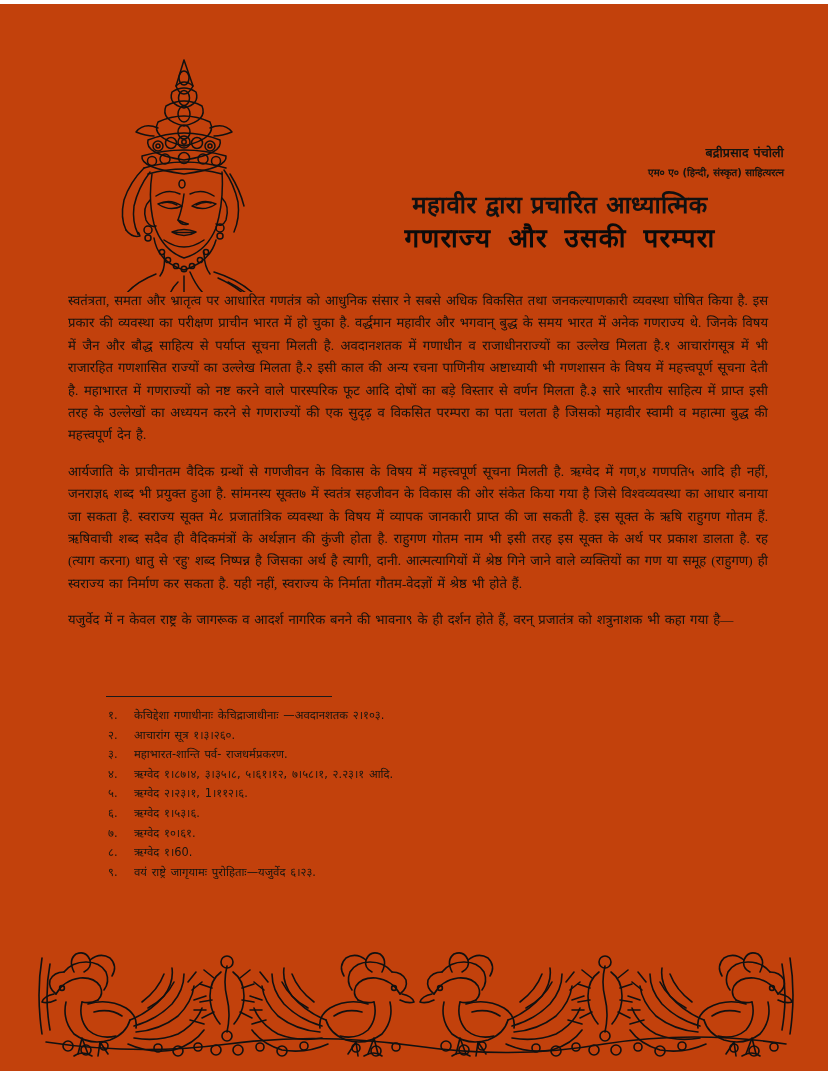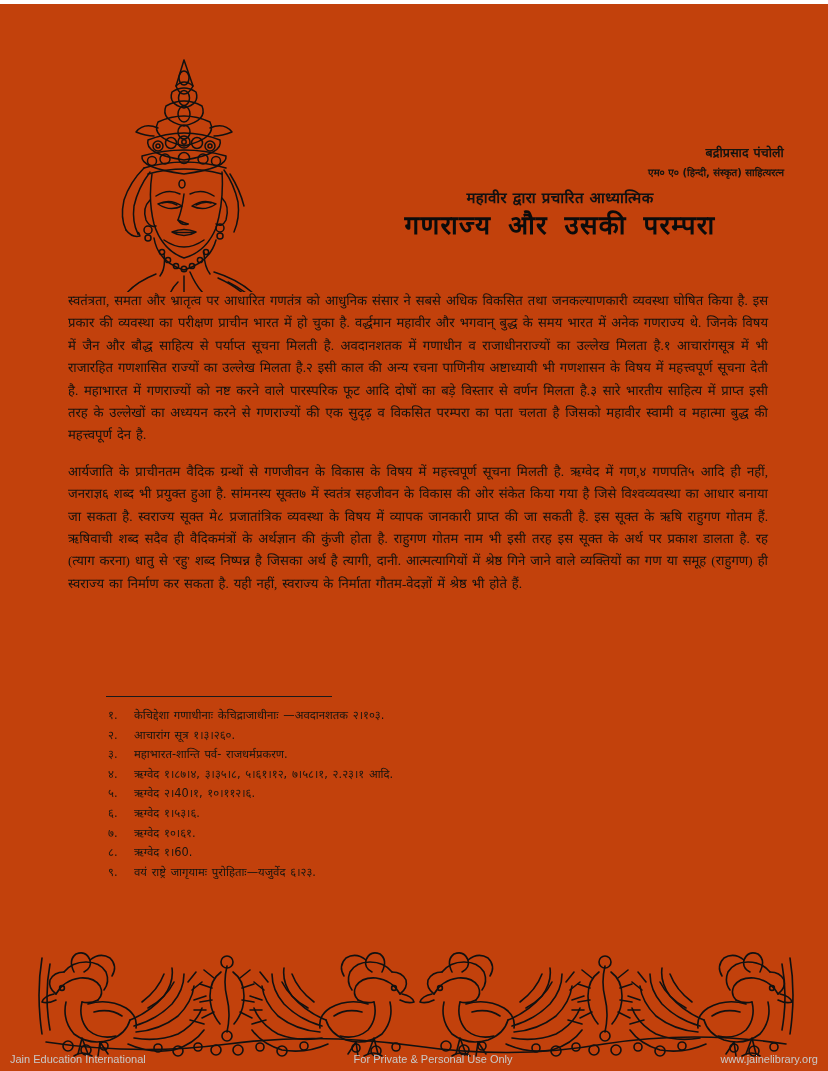--- a/index.html
+++ b/index.html
@@ -50,21 +50,21 @@
   .byline-cred {
     font-family: "DejaVu Sans", sans-serif;
     font-size: 10px;
     font-weight: 700;
     color: #16140f;
     line-height: 1.5;
     margin: 0 6px 8px 0;
   }
   .title-line1 {
     font-family: "DejaVu Sans", sans-serif;
-    font-size: 15px;
+    font-size: 24px;
     font-weight: 700;
     color: #111;
     text-align: center;
     line-height: 1.42;
     letter-spacing: .4px;
     margin: 0 0 1px 0;
   }
   .title-line2 {
     font-family: Liberation Mono, monospace;
     font-size: 26px;
@@ -263,20 +263,21 @@
   <div class="header-block">
     <div class="byline-name">बद्रीप्रसाद पंचोली</div>
     <div class="byline-cred">एम० ए०  (हिन्दी, संस्कृत) साहित्यरत्न</div>
     <h1 class="title-line1">महावीर द्वारा प्रचारित आध्यात्मिक</h1>
     <h1 class="title-line2">गणराज्य और उसकी परम्परा</h1>
   </div>
 
   <div class="body-area">
     <p class="para">स्वतंत्रता, समता और भ्रातृत्व पर आधारित गणतंत्र को आधुनिक संसार ने सबसे अधिक विकसित तथा जनकल्याणकारी व्यवस्था घोषित किया है. इस प्रकार की व्यवस्था का परीक्षण प्राचीन भारत में हो चुका है. वर्द्धमान महावीर और भगवान् बुद्ध के समय भारत में अनेक गणराज्य थे. जिनके विषय में जैन और बौद्ध साहित्य से पर्याप्त सूचना मिलती है. अवदानशतक में गणाधीन व राजाधीनराज्यों का उल्लेख मिलता है.१ आचारांगसूत्र में भी राजारहित गणशासित राज्यों का उल्लेख मिलता है.२ इसी काल की अन्य रचना पाणिनीय अष्टाध्यायी भी गणशासन के विषय में महत्त्वपूर्ण सूचना देती है. महाभारत में गणराज्यों को नष्ट करने वाले पारस्परिक फूट आदि दोषों का बड़े विस्तार से वर्णन मिलता है.३ सारे भारतीय साहित्य में प्राप्त इसी तरह के उल्लेखों का अध्ययन करने से गणराज्यों की एक सुदृढ़ व विकसित परम्परा का पता चलता है जिसको महावीर स्वामी व महात्मा बुद्ध की महत्त्वपूर्ण देन है.</p>
     <p class="para">आर्यजाति के प्राचीनतम वैदिक ग्रन्थों से गणजीवन के विकास के विषय में महत्त्वपूर्ण सूचना मिलती है. ऋग्वेद में गण,४ गणपति५ आदि ही नहीं, जनराज्ञ६ शब्द भी प्रयुक्त हुआ है. सांमनस्य सूक्त७ में स्वतंत्र सहजीवन के विकास की ओर संकेत किया गया है जिसे विश्वव्यवस्था का आधार बनाया जा सकता है. स्वराज्य सूक्त मे८ प्रजातांत्रिक व्यवस्था के विषय में व्यापक जानकारी प्राप्त की जा सकती है. इस सूक्त के ऋषि राहुगण गोतम हैं. ऋषिवाची शब्द सदैव ही वैदिकमंत्रों के अर्थज्ञान की कुंजी होता है. राहुगण गोतम नाम भी इसी तरह इस सूक्त के अर्थ पर प्रकाश डालता है. रह (त्याग करना) धातु से 'रहु' शब्द निष्पन्न है जिसका अर्थ है त्यागी, दानी. आत्मत्यागियों में श्रेष्ठ गिने जाने वाले व्यक्तियों का गण या समूह (राहुगण) ही स्वराज्य का निर्माण कर सकता है. यही नहीं, स्वराज्य के निर्माता गौतम-वेदज्ञों में श्रेष्ठ भी होते हैं.</p>
+    <p class="para">यजुर्वेद में न केवल राष्ट्र के जागरूक व आदर्श नागरिक बनने की भावना९ के ही दर्शन होते हैं, वरन् प्रजातंत्र को शत्रुनाशक भी कहा गया है—</p>
   </div>
 
   <div class="footnote-rule"></div>
 
   <div class="footnotes">
     <div class="fn-row">
       <span class="fn-num">१.</span>
       <span class="fn-text">केचिद्देशा गणाधीनाः केचिद्राजाधीनाः —अवदानशतक २।१०३.</span>
     </div>
     <div class="fn-row">
@@ -286,21 +287,21 @@
     <div class="fn-row">
       <span class="fn-num">३.</span>
       <span class="fn-text">महाभारत-शान्ति पर्व- राजधर्मप्रकरण.</span>
     </div>
     <div class="fn-row">
       <span class="fn-num">४.</span>
       <span class="fn-text">ऋग्वेद १।८७।४, ३।३५।८, ५।६१।१२, ७।५८।१, २.२३।१ आदि.</span>
     </div>
     <div class="fn-row">
       <span class="fn-num">५.</span>
-      <span class="fn-text">ऋग्वेद २।40।१, १०।११२।६.</span>
+      <span class="fn-text">ऋग्वेद २।२३।१, 1।११२।६.</span>
     </div>
     <div class="fn-row">
       <span class="fn-num">६.</span>
       <span class="fn-text">ऋग्वेद १।५३।६.</span>
     </div>
     <div class="fn-row">
       <span class="fn-num">७.</span>
       <span class="fn-text">ऋग्वेद १०।६१.</span>
     </div>
     <div class="fn-row">
@@ -418,19 +419,14 @@
           <circle cx="696" cy="114" r="4"></circle>
             <circle cx="716" cy="117" r="5"></circle>
             <circle cx="736" cy="113" r="4"></circle>
         </g>
 
         <path d="M8 108 Q100 122 190 110 Q280 98 378 112 Q476 126 566 110 Q656 96 748 110"></path>
       </g>
     </svg>
   </div>
 
-  <div class="footer">
-    <span class="f-left">Jain Education International</span>
-    <span class="f-center">For Private &amp; Personal Use Only</span>
-    <span class="f-right">www.jainelibrary.org</span>
-  </div>
 
 </div>
 
 </body></html>

